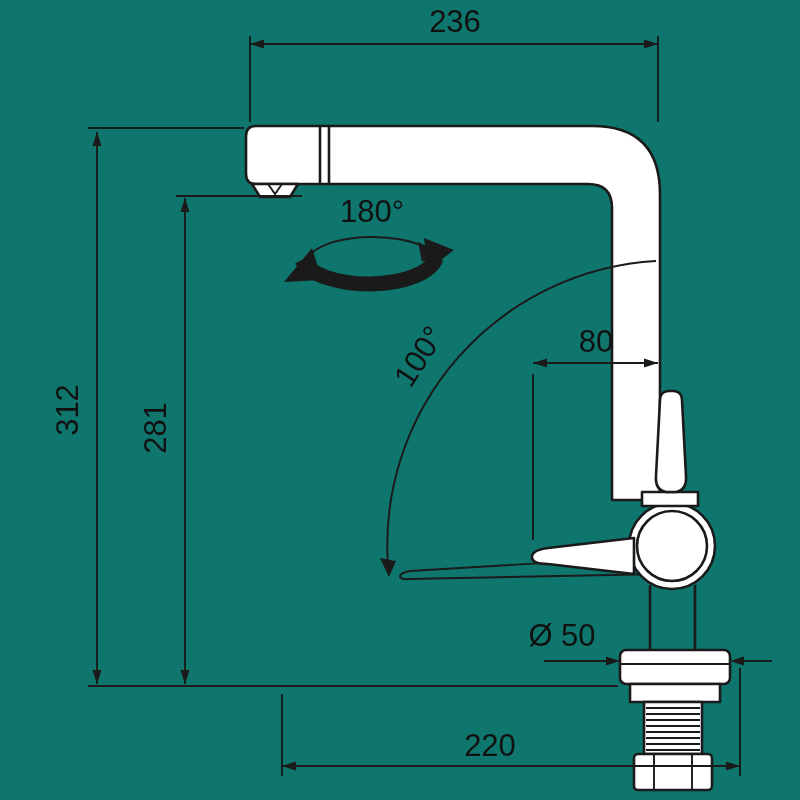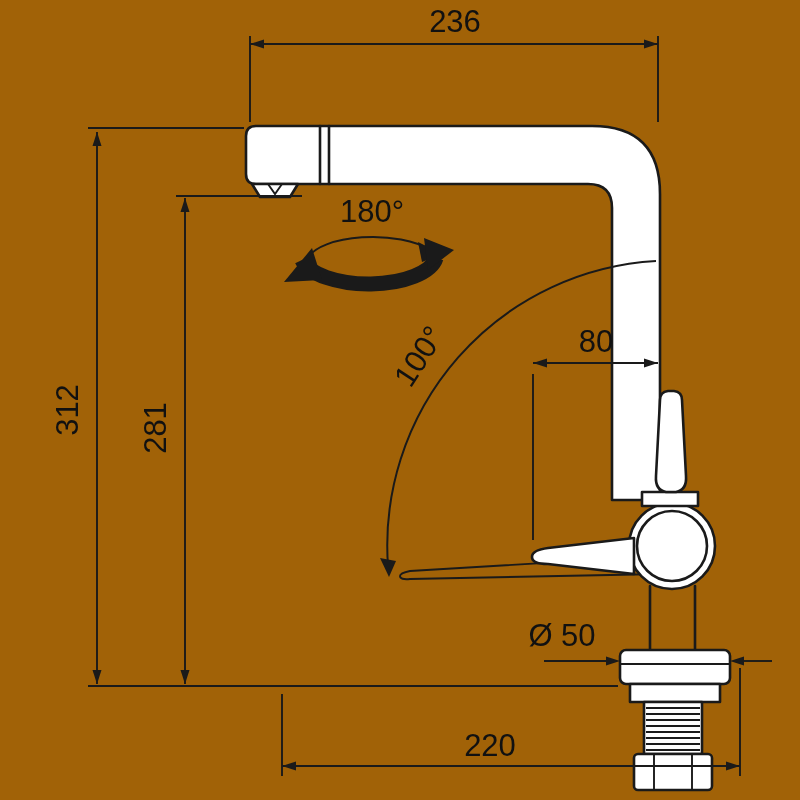--- a/index.html
+++ b/index.html
@@ -1,17 +1,17 @@
 <!DOCTYPE html>
 <html><head>
 <meta charset="utf-8">
 <style>
   html,body{margin:0;padding:0;background:#ffffff;}
   .stage{
-    width:800px;height:800px;position:relative;background:#a16207;
+    width:800px;height:800px;position:relative;background:#0f766e;
     font-family:"Liberation Sans", sans-serif;
     overflow:hidden;
   }
   svg{display:block;}
   .fw{fill:#ffffff;stroke:#1a1a1a;stroke-width:2.6;stroke-linejoin:round;}
   .ln{fill:none;stroke:#1a1a1a;stroke-width:2.6;stroke-linecap:round;}
   .thin{fill:none;stroke:#1a1a1a;stroke-width:1.9;stroke-linecap:butt;}
   .dim{fill:none;stroke:#1a1a1a;stroke-width:1.9;}
   .arc{fill:none;stroke:#1a1a1a;stroke-width:2;}
   .ar{fill:#1a1a1a;stroke:none;}

